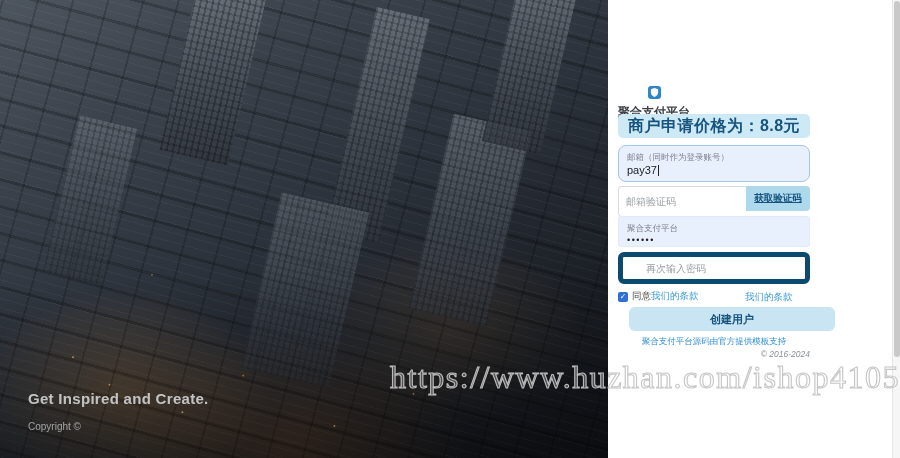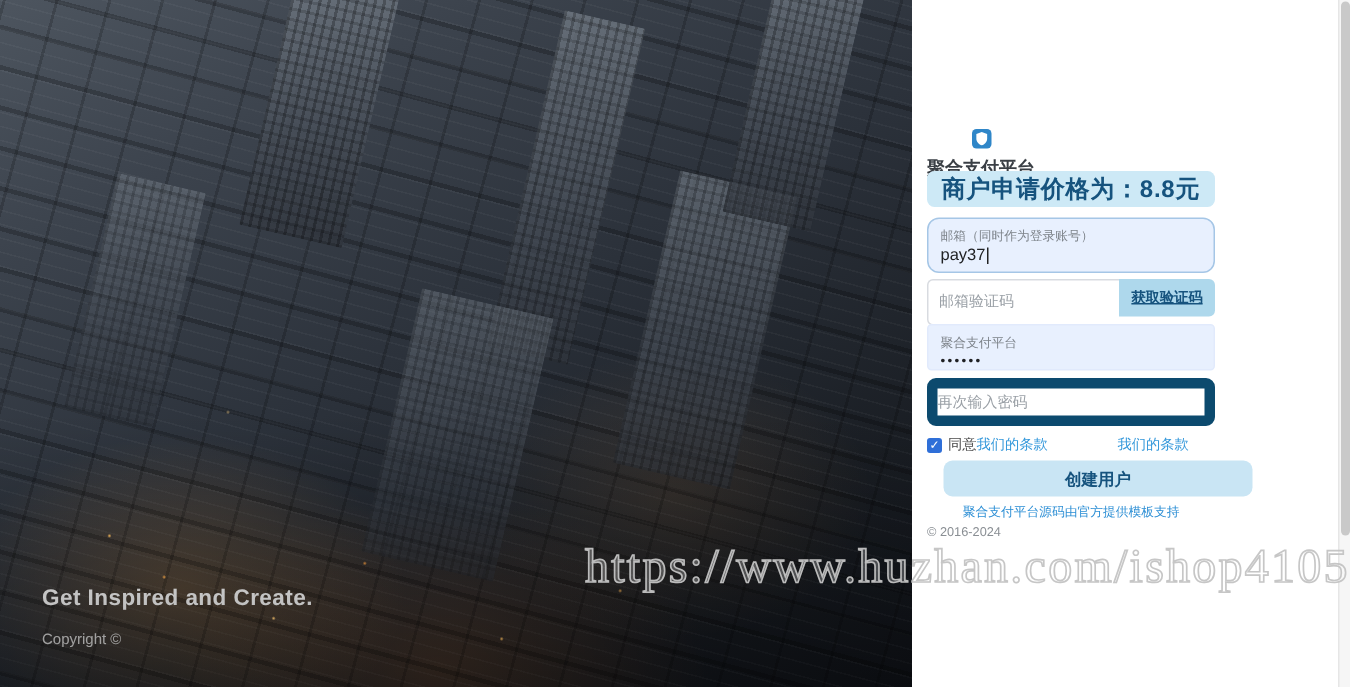--- a/index.html
+++ b/index.html
@@ -76,42 +76,42 @@
                 color:#202124; outline:none; font-family:"Liberation Sans",sans-serif; }
   .code-input::placeholder { color:#9aa0a6; }
   .code-btn { flex:0 0 64px; height:25px; border:none; background:#aed8ec; color:#16537e;
               font-size:9.5px; font-weight:bold; border-radius:0 4px 4px 0; cursor:pointer;
               font-family:"Liberation Sans",sans-serif;text-decoration:underline; }
 
   .pwd-field { position:absolute; top:216px; height:31px; border-radius:3px; border:1px solid #e1eafc; }
   .dots { font-size:9px; letter-spacing:1.5px; color:#202124; line-height:13px; }
 
   .confirm-input { position:absolute; top:252px; left:0; width:192px; height:32px;
-                   border:7px solid #0c4a6e; border-radius:6px; padding:0 0; font-size:10px;
+                   border:5px solid #0c4a6e; border-radius:6px; padding:0 23px; font-size:10px;
                    color:#202124; outline:none; font-family:"Liberation Sans",sans-serif; }
   .confirm-input::placeholder { color:#9aa0a6; }
 
   .terms-row { position:absolute; top:290px; left:0; width:192px; height:13px;
                display:flex; align-items:center; font-size:9.5px; }
   .checkbox { width:10px; height:10px; background:#2f6fd8; border-radius:2px; margin-right:4px;
               display:flex; align-items:center; justify-content:center; color:#fff; font-size:8px;
               line-height:10px; cursor:pointer; flex:0 0 auto; }
   .terms-prefix { color:#4a4a4a; }
   .terms-link   { color:#3498db; text-decoration:none; }
   .back-login   { position:absolute; left:127px; top:0; color:#3498db; font-size:9.5px;
                   text-decoration:none; line-height:13px; }
 
   .submit-btn { position:absolute; top:307px; left:11px; width:206px; height:24px; border:none;
                 background:#c9e5f4; color:#16537e; font-size:11px; font-weight:bold;
                 border-radius:6px; cursor:pointer; font-family:"Liberation Sans",sans-serif; }
 
   .flink { position:absolute; top:336px; left:0; width:192px; text-align:center;
            font-size:8.5px; color:#2d8fd5; text-decoration:none; }
-  .fcopy { position:absolute; top:349px; left:0; width:192px; text-align:left;
-           font-size:8.5px; color:#8a8f94; }
+  .fcopy { position:absolute; top:349px; left:0; width:192px; text-align:right;
+           font-size:8.5px; color:#8a8f94;font-style:italic; }
 
   
   .sb { position:absolute; right:0; top:0; width:8px; height:458px; background:#f6f6f6;
         border-left:1px solid #e6e6e6; }
   .sb-thumb { position:absolute; left:1px; top:1px; width:6px; height:356px;
               background:#c9c9c9; border-radius:3px; cursor:pointer; }
 
   
   .watermark { position:absolute; left:390px; top:359px; font-family:"Liberation Serif", serif;
                font-size:32px; letter-spacing:1.5px; color:transparent;

